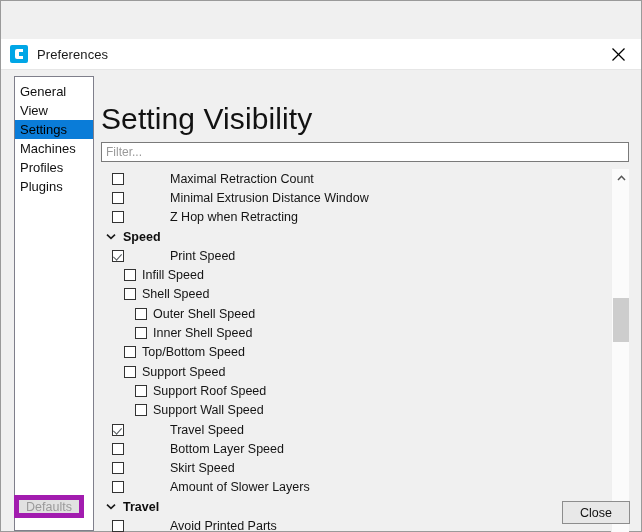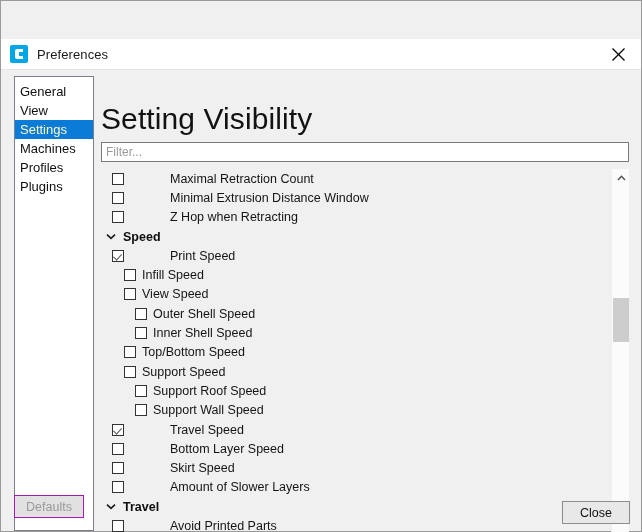--- a/index.html
+++ b/index.html
@@ -106,21 +106,21 @@
     height: 19px;
     line-height: 19px;
     padding-left: 5px;
     font-size: 13px;
     color: #101010;
     white-space: nowrap;
     cursor: default;
   }
   .side-item.selected {
     background: #0a7cd8;
-    color: #fef9c3;
+    color: #000000;
   }
   .side-top-pad { height: 5px; }
 
   
   .pane {
     position: absolute;
     left: 99px;
     top: 0;
     right: 0;
     bottom: 0;
@@ -245,21 +245,21 @@
     left: 0; right: 0;
     bottom: 0;
     height: 46px;
   }
   .btn {
     position: absolute;
     box-sizing: border-box;
     height: 23px;
     font-family: "Liberation Sans", sans-serif;
     font-size: 12.5px;
-    border: 1px solid #a21caf;
+    border: 5px solid #a21caf;
     background: #e1e1e1;
     color: #9a9a9a;
     cursor: default;
     padding: 0;
   }
   .btn.defaults {
     left: 13px;
     top: 10px;
     width: 70px;
   }
@@ -338,21 +338,21 @@
             <div class="row ind1">
               <span class="cb checked"></span>
               <span>Print Speed</span>
             </div>
             <div class="row ind2">
               <span class="cb"></span>
               <span>Infill Speed</span>
             </div>
             <div class="row ind2">
               <span class="cb"></span>
-              <span>View Speed</span>
+              <span>Shell Speed</span>
             </div>
             <div class="row ind3">
               <span class="cb"></span>
               <span>Outer Shell Speed</span>
             </div>
             <div class="row ind3">
               <span class="cb"></span>
               <span>Inner Shell Speed</span>
             </div>
             <div class="row ind2">

